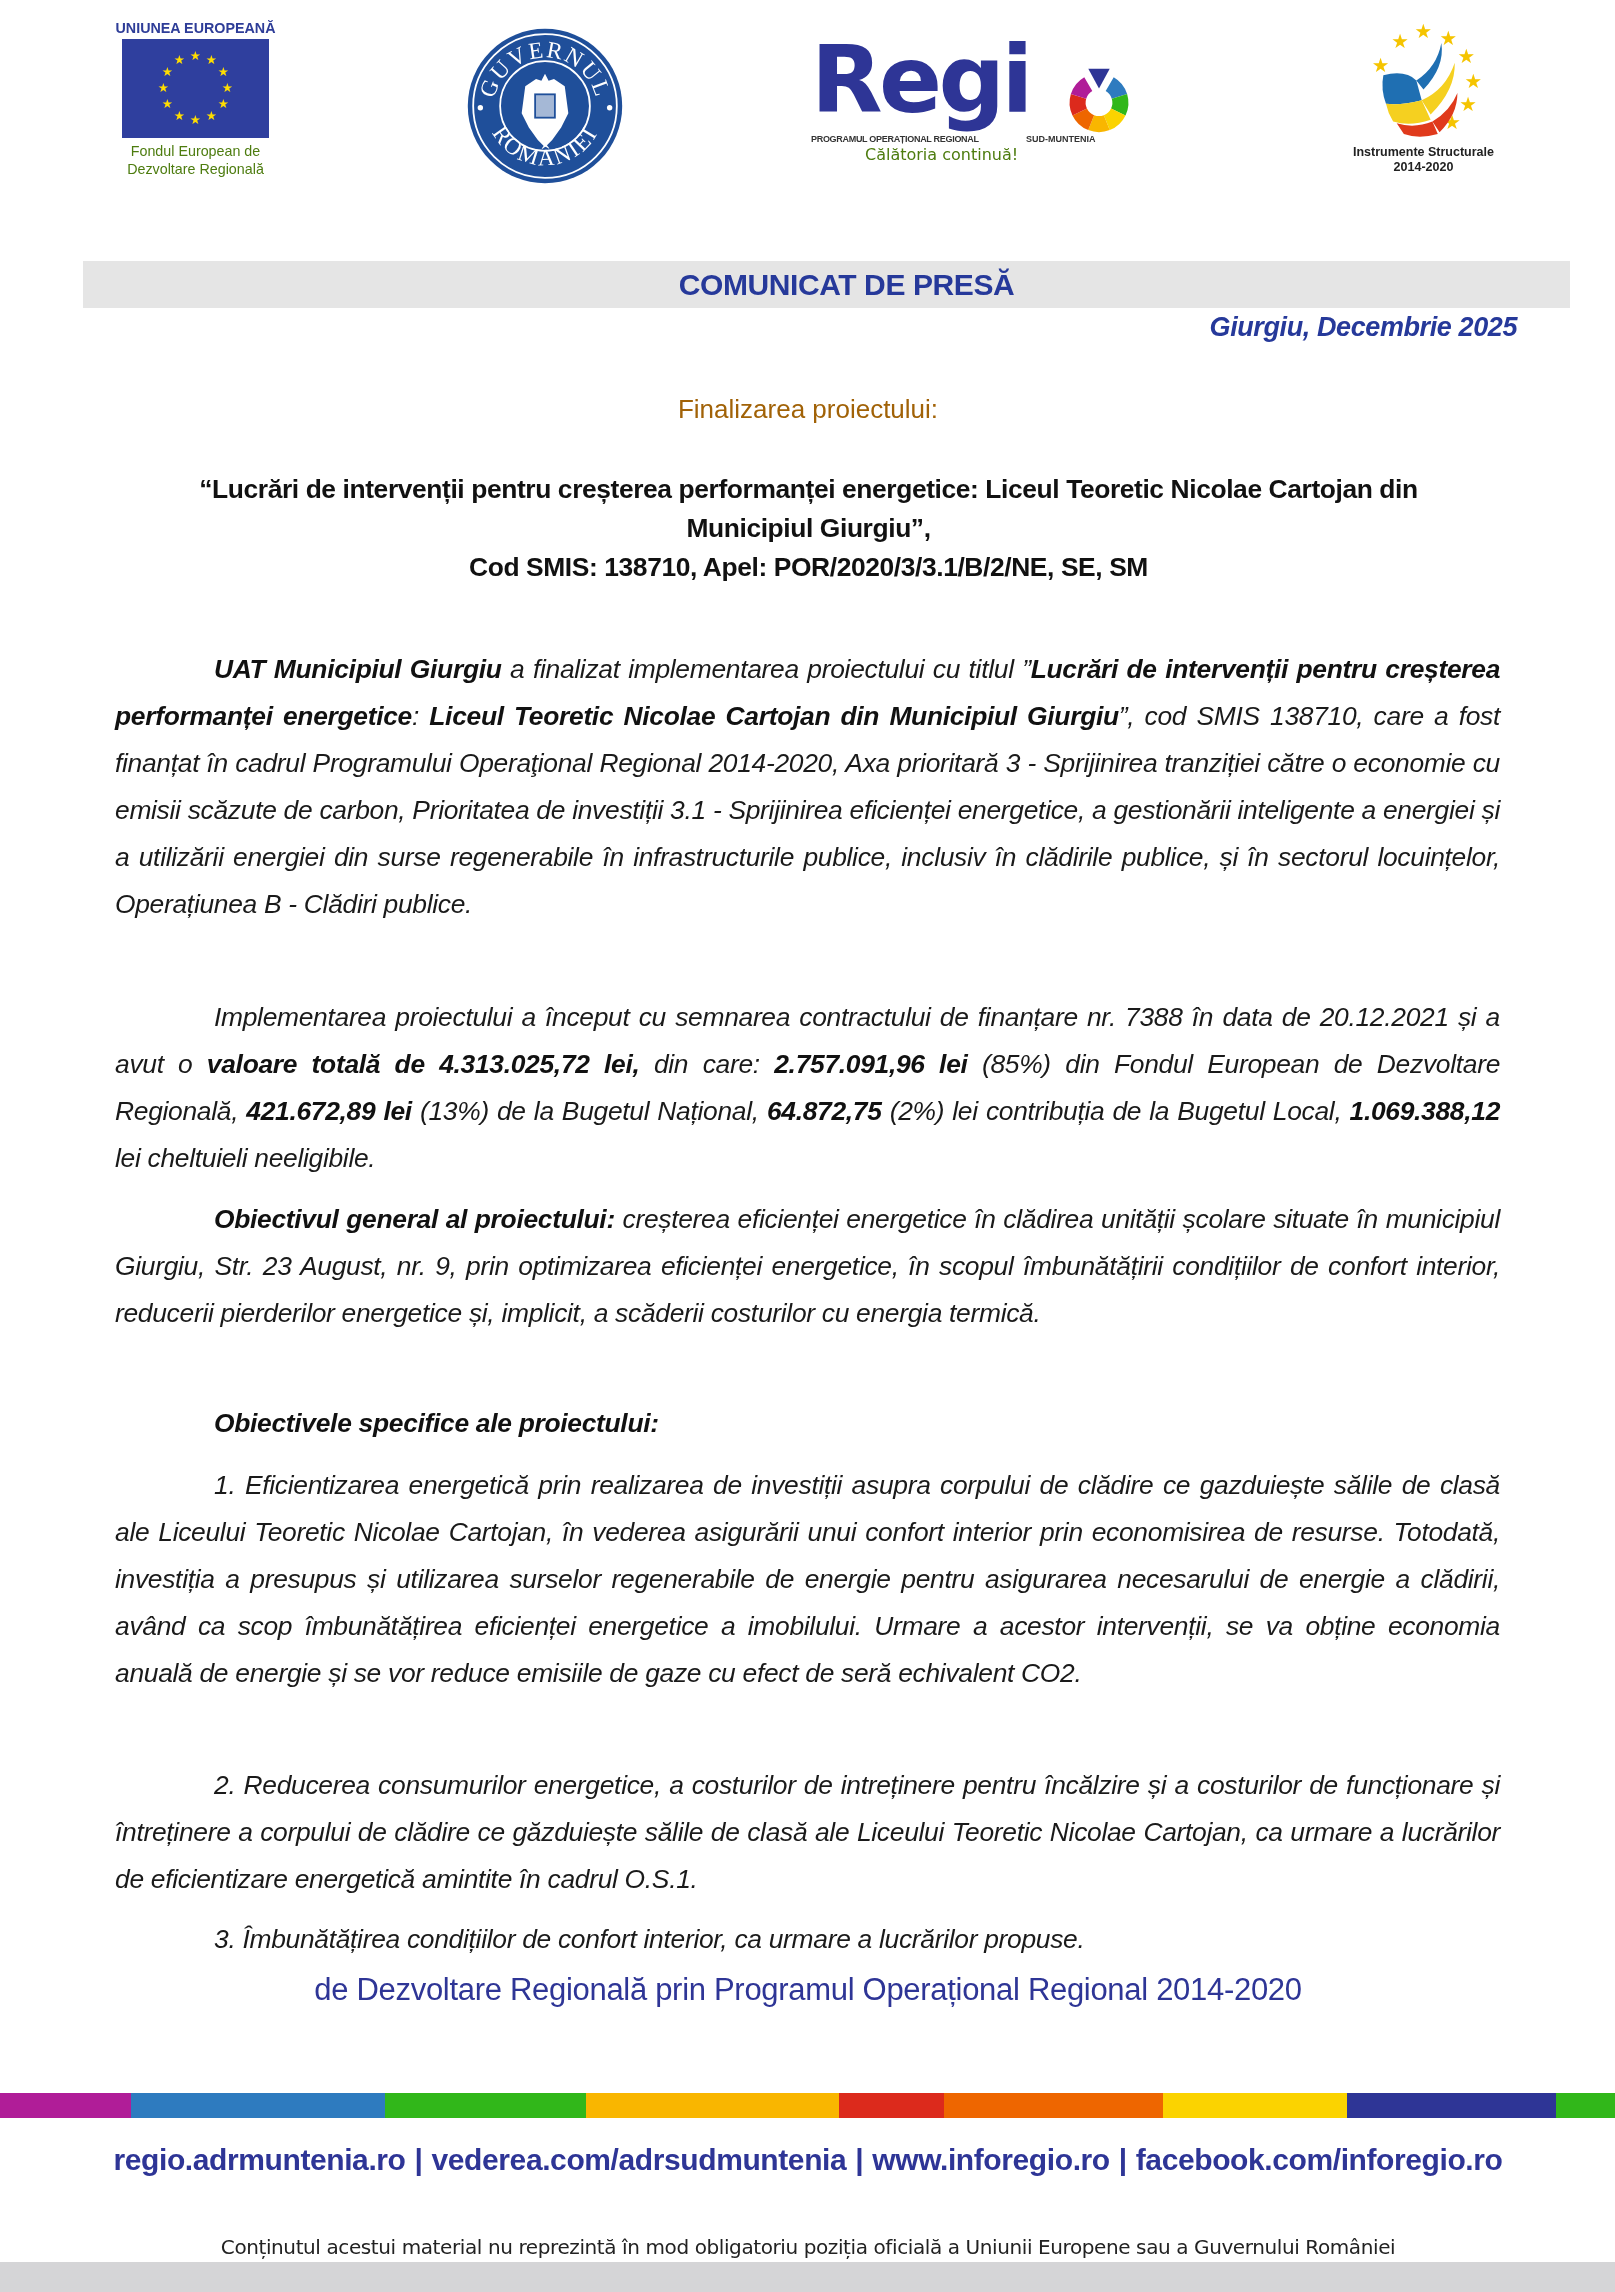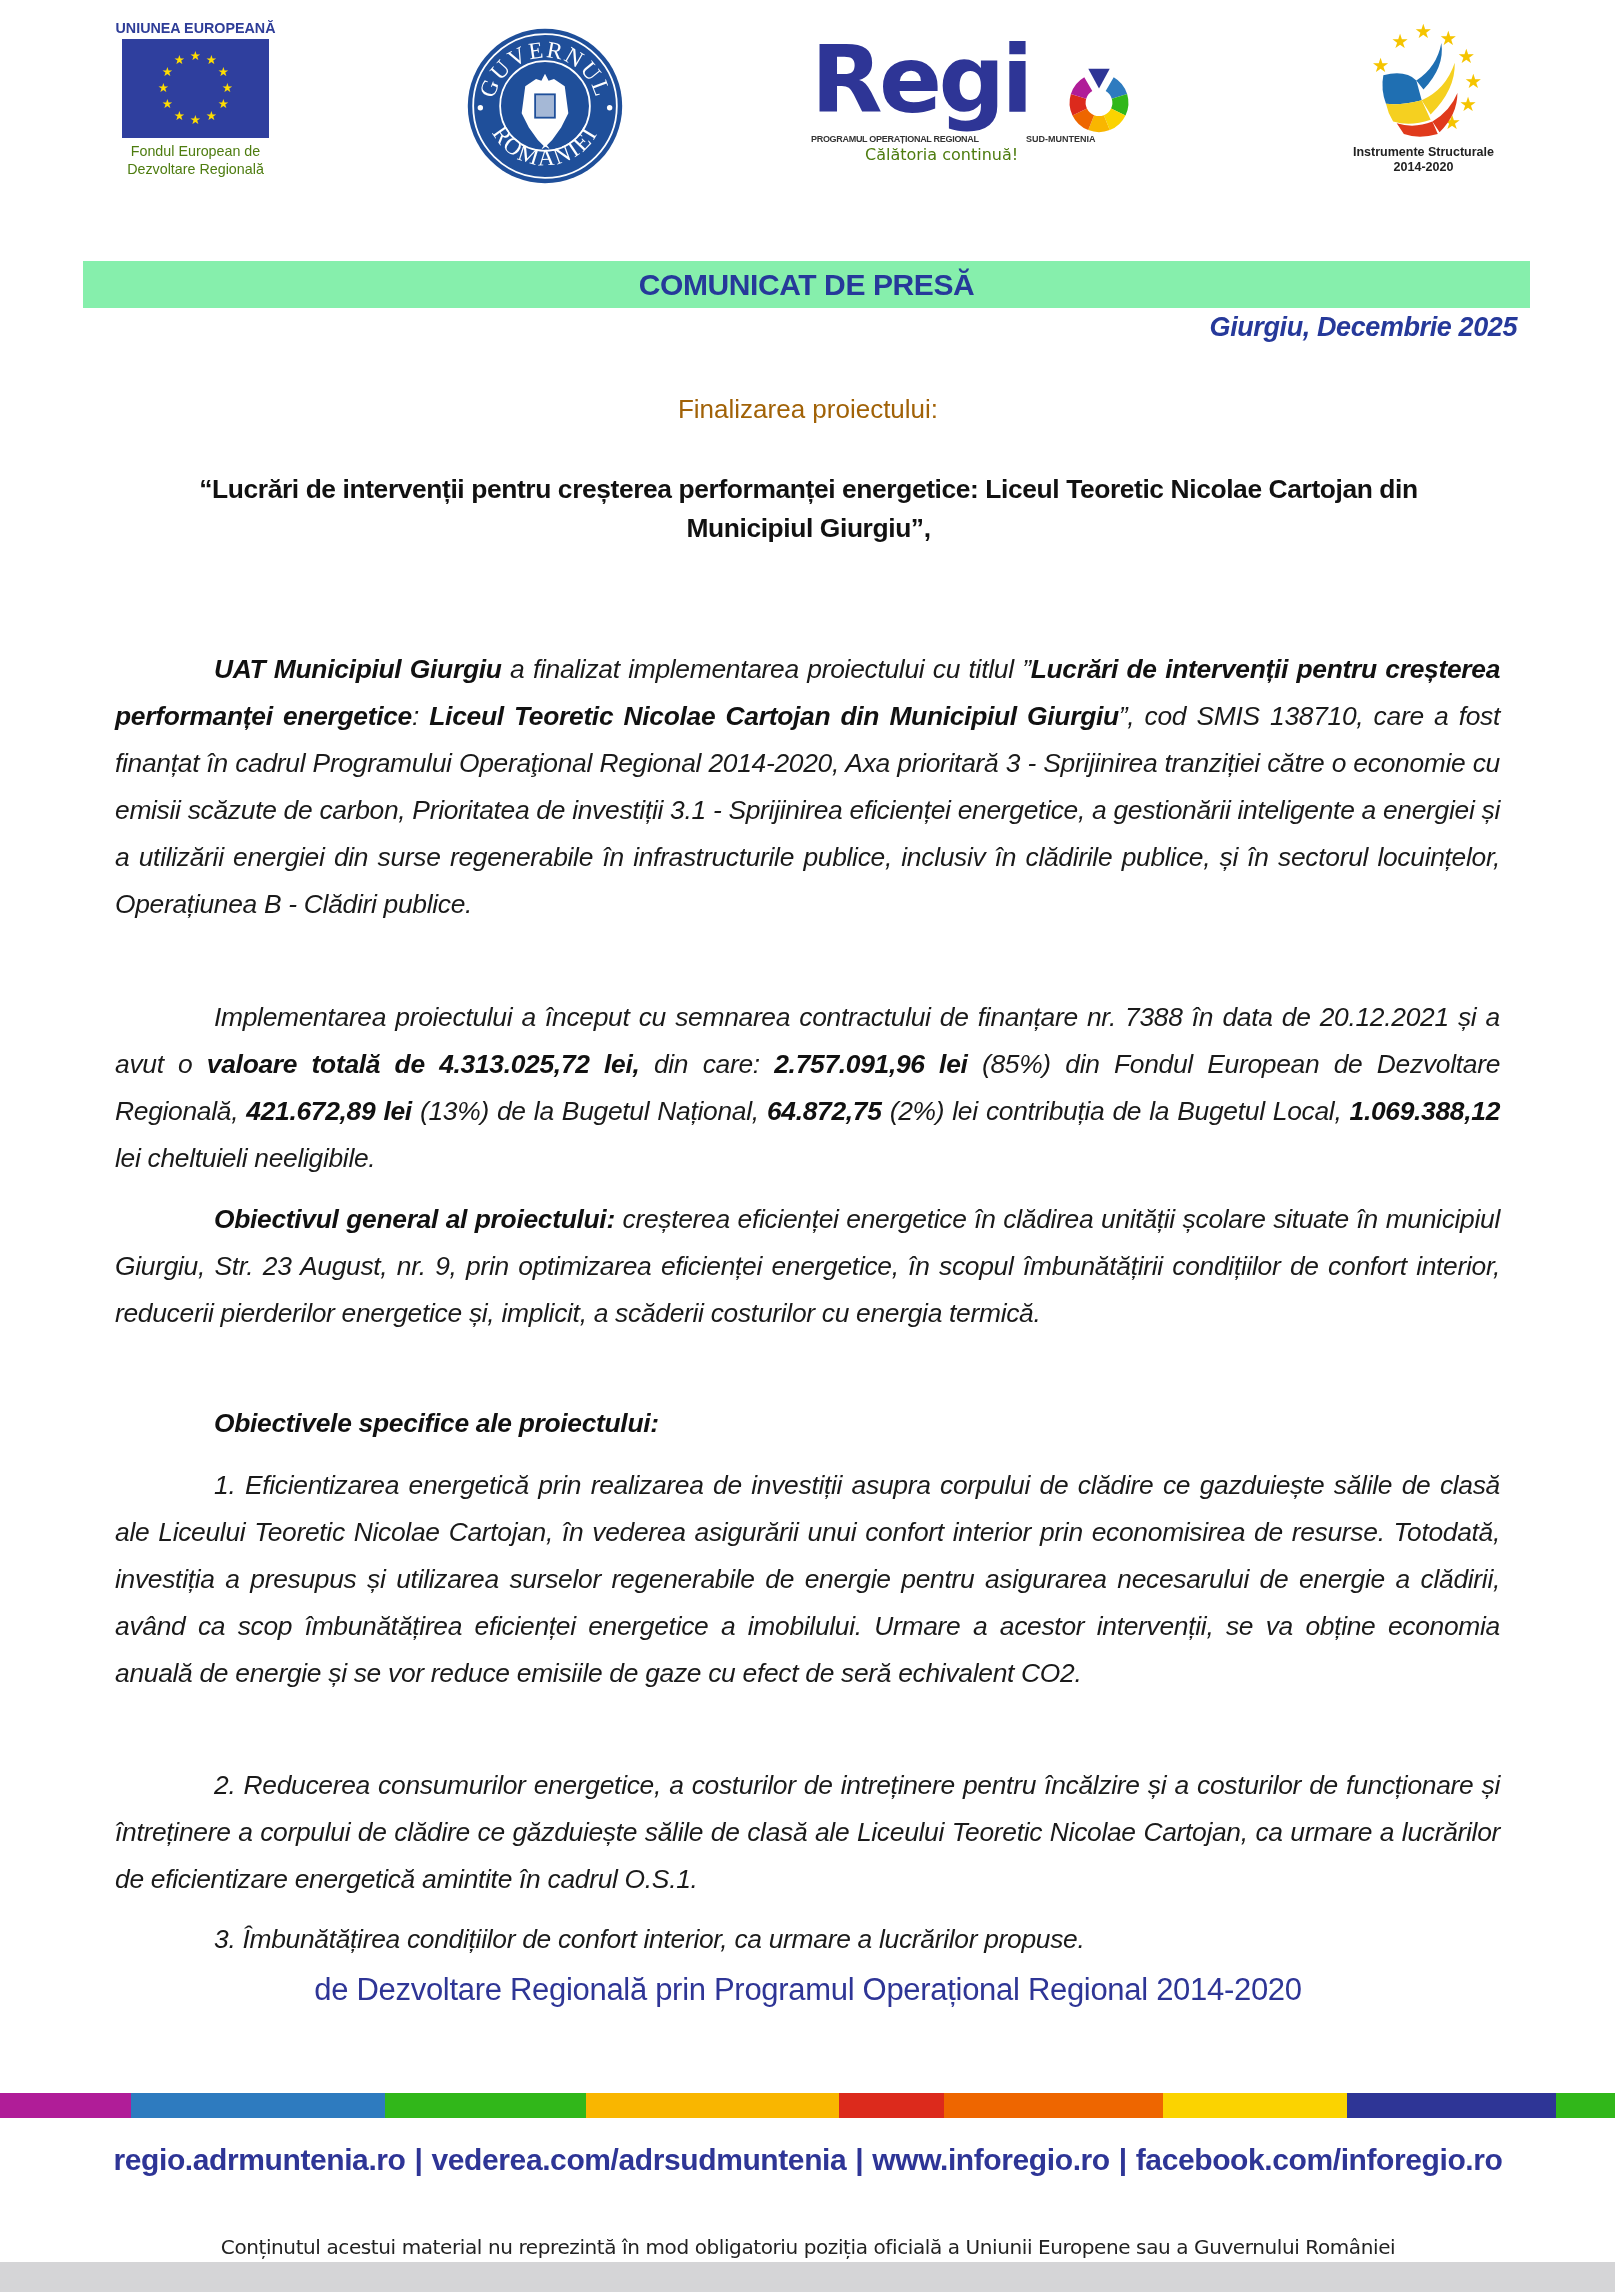--- a/index.html
+++ b/index.html
@@ -22,21 +22,21 @@
     .regio-ring { position: absolute; left: 255px; top: 27px; width: 66px; height: 66px; }
     .regio-sub-left { position: absolute; left: 0; top: 94px; font-size: 9px; font-weight: bold; color: #333; letter-spacing: -0.3px; font-family: "Liberation Sans", sans-serif; }
     .regio-sub-right { position: absolute; left: 215px; top: 94px; font-size: 9px; font-weight: bold; color: #333; font-family: "Liberation Sans", sans-serif; }
     .regio-tagline { position: absolute; left: 54px; top: 105px; font-size: 16px; color: #4d7c0f; font-family: "DejaVu Sans", sans-serif; }
 
     .is-logo { left: 1325px; top: 18px; width: 197px; height: 170px; }
     .is-logo svg { position: absolute; left: 27px; top: 0; width: 143px; height: 125px; }
     .is-text { position: absolute; left: 0; top: 127px; width: 197px; text-align: center; font-size: 12.5px; font-weight: bold; color: #222; line-height: 15px; }
 
     
-    .title-band { position: absolute; left: 83px; top: 261px; width: 1447px; height: 47px; background: #86efac; text-align: center; }
+    .title-band { position: absolute; left: 83px; top: 261px; width: 1447px; height: 47px; background: #e5e5e5; text-align: center; padding-left: 40px; }
     .title-band span { display: inline-block; line-height: 47px; font-size: 30px; font-weight: bold; color: #26399a; letter-spacing: -0.4px; }
     .dateline { position: absolute; right: 99px; top: 312px; font-size: 27px; font-weight: bold; font-style: italic; color: #26399a; letter-spacing: -0.4px; }
 
     .finalizare { position: absolute; left: 0; top: 394px; width: 1616px; text-align: center; font-size: 26px; color: #a16207; }
 
     .proj-title { position: absolute; left: 90px; top: 470px; width: 1437px; text-align: center; font-size: 26.4px; font-weight: bold; line-height: 39px; color: #111; letter-spacing: -0.4px; }
 
     .body { position: absolute; left: 99px; width: 1417px; font-size: 26.4px; line-height: 47px; text-align: justify; color: #1a1a1a; letter-spacing: -0.3px; }
     .body p { margin: 16px; text-indent: 99px; font-style: italic; }
     .body b { color: #111; }
@@ -154,20 +154,21 @@
 <div class="title-band">
   <span>COMUNICAT DE PRESĂ</span>
 </div>
 <div class="dateline">Giurgiu, Decembrie 2025</div>
 
 <div class="finalizare">Finalizarea proiectului:</div>
 
 <div class="proj-title">
   <div>“Lucrări de intervenții pentru creșterea performanței energetice: Liceul Teoretic Nicolae Cartojan din</div>
   <div>Municipiul Giurgiu”,</div>
+  <div>Cod SMIS: 138710, Apel: POR/2020/3/3.1/B/2/NE, SE, SM</div>
 </div>
 
 <div class="body p1">
   <p><b>UAT Municipiul Giurgiu</b><span> a finalizat implementarea proiectului cu titlul ”</span><b>Lucrări de intervenții pentru creșterea performanței energetice</b><span>: </span><b>Liceul Teoretic Nicolae Cartojan din Municipiul Giurgiu</b><span>”, cod SMIS 138710, care a fost finanțat în cadrul Programului Operaţional Regional 2014-2020, Axa prioritară 3 - Sprijinirea tranziției către o economie cu emisii scăzute de carbon, Prioritatea de investiții 3.1 - Sprijinirea eficienței energetice, a gestionării inteligente a energiei și a utilizării energiei din surse regenerabile în infrastructurile publice, inclusiv în clădirile publice, și în sectorul locuințelor, Operațiunea B - Clădiri publice.</span></p>
 </div>
 
 <div class="body p2">
   <p><span>Implementarea proiectului a început cu semnarea contractului de finanțare nr. 7388 în data de 20.12.2021 și a avut o </span><b>valoare totală de 4.313.025,72 lei,</b><span> din care: </span><b>2.757.091,96 lei</b><span> (85%) din Fondul European de Dezvoltare Regională, </span><b>421.672,89 lei</b><span> (13%) de la Bugetul Național, </span><b>64.872,75</b><span> (2%) lei contribuția de la Bugetul Local, </span><b>1.069.388,12</b><span> lei cheltuieli neeligibile.</span></p>
 </div>
 

